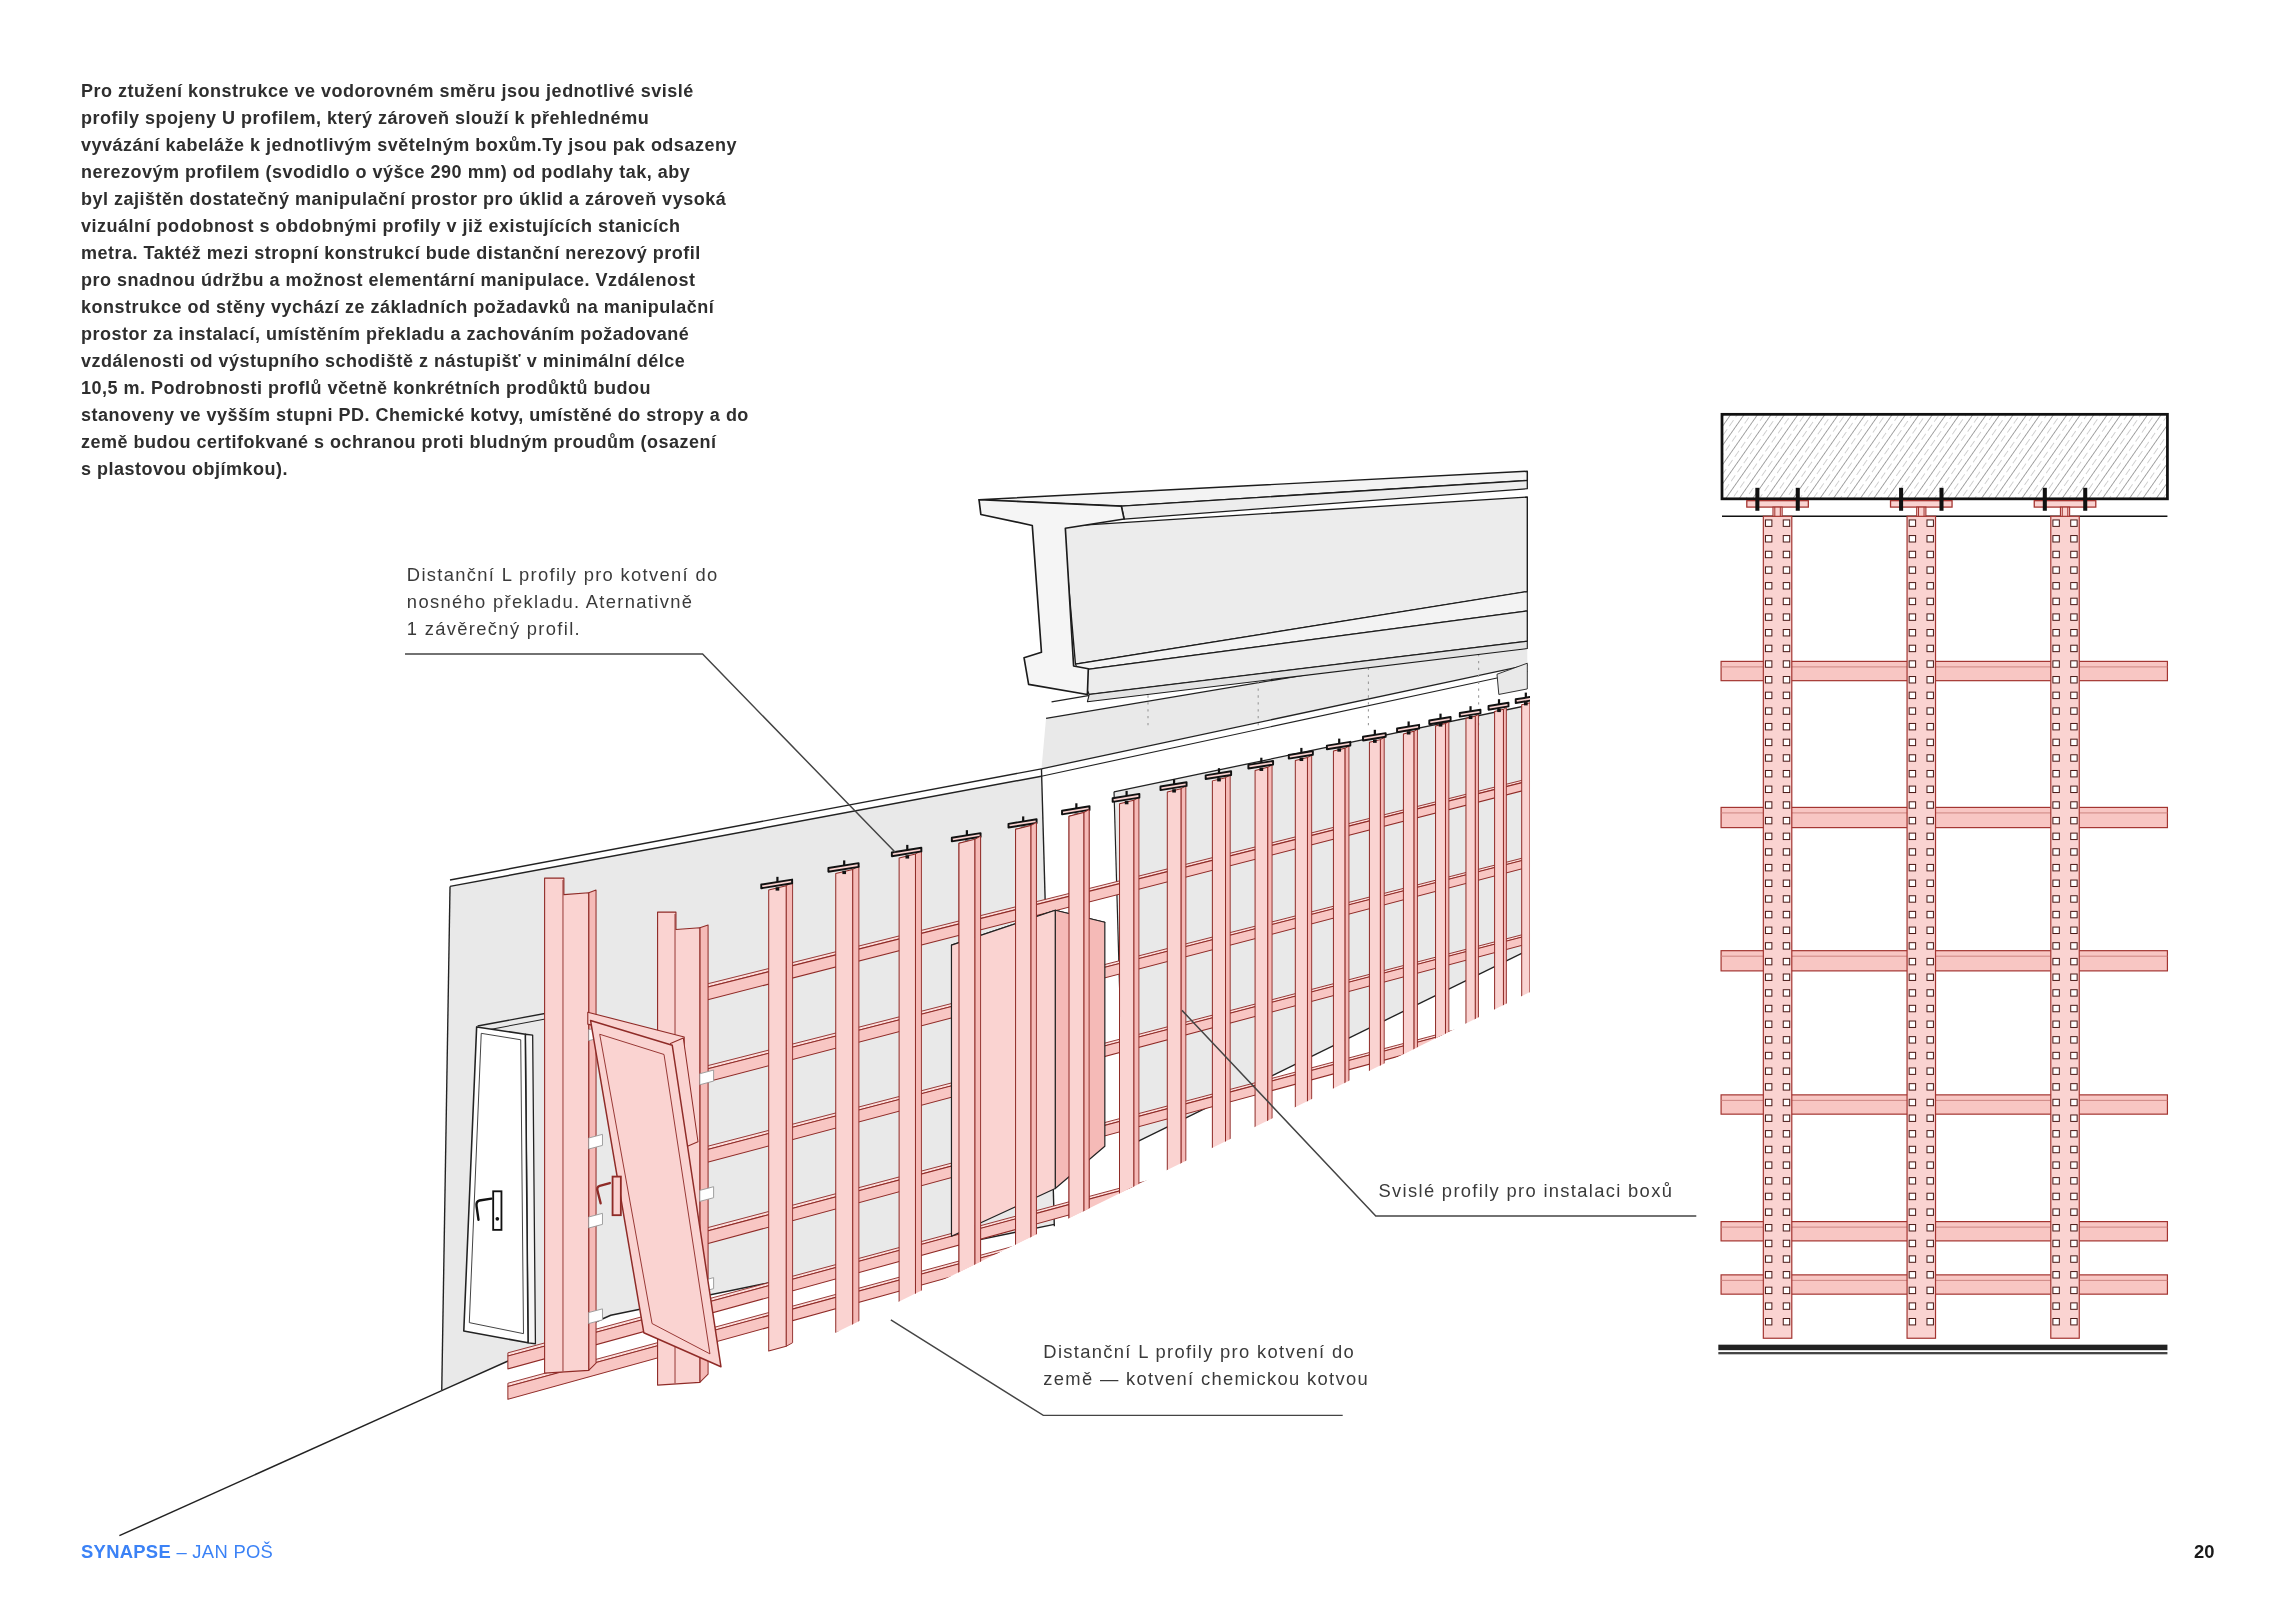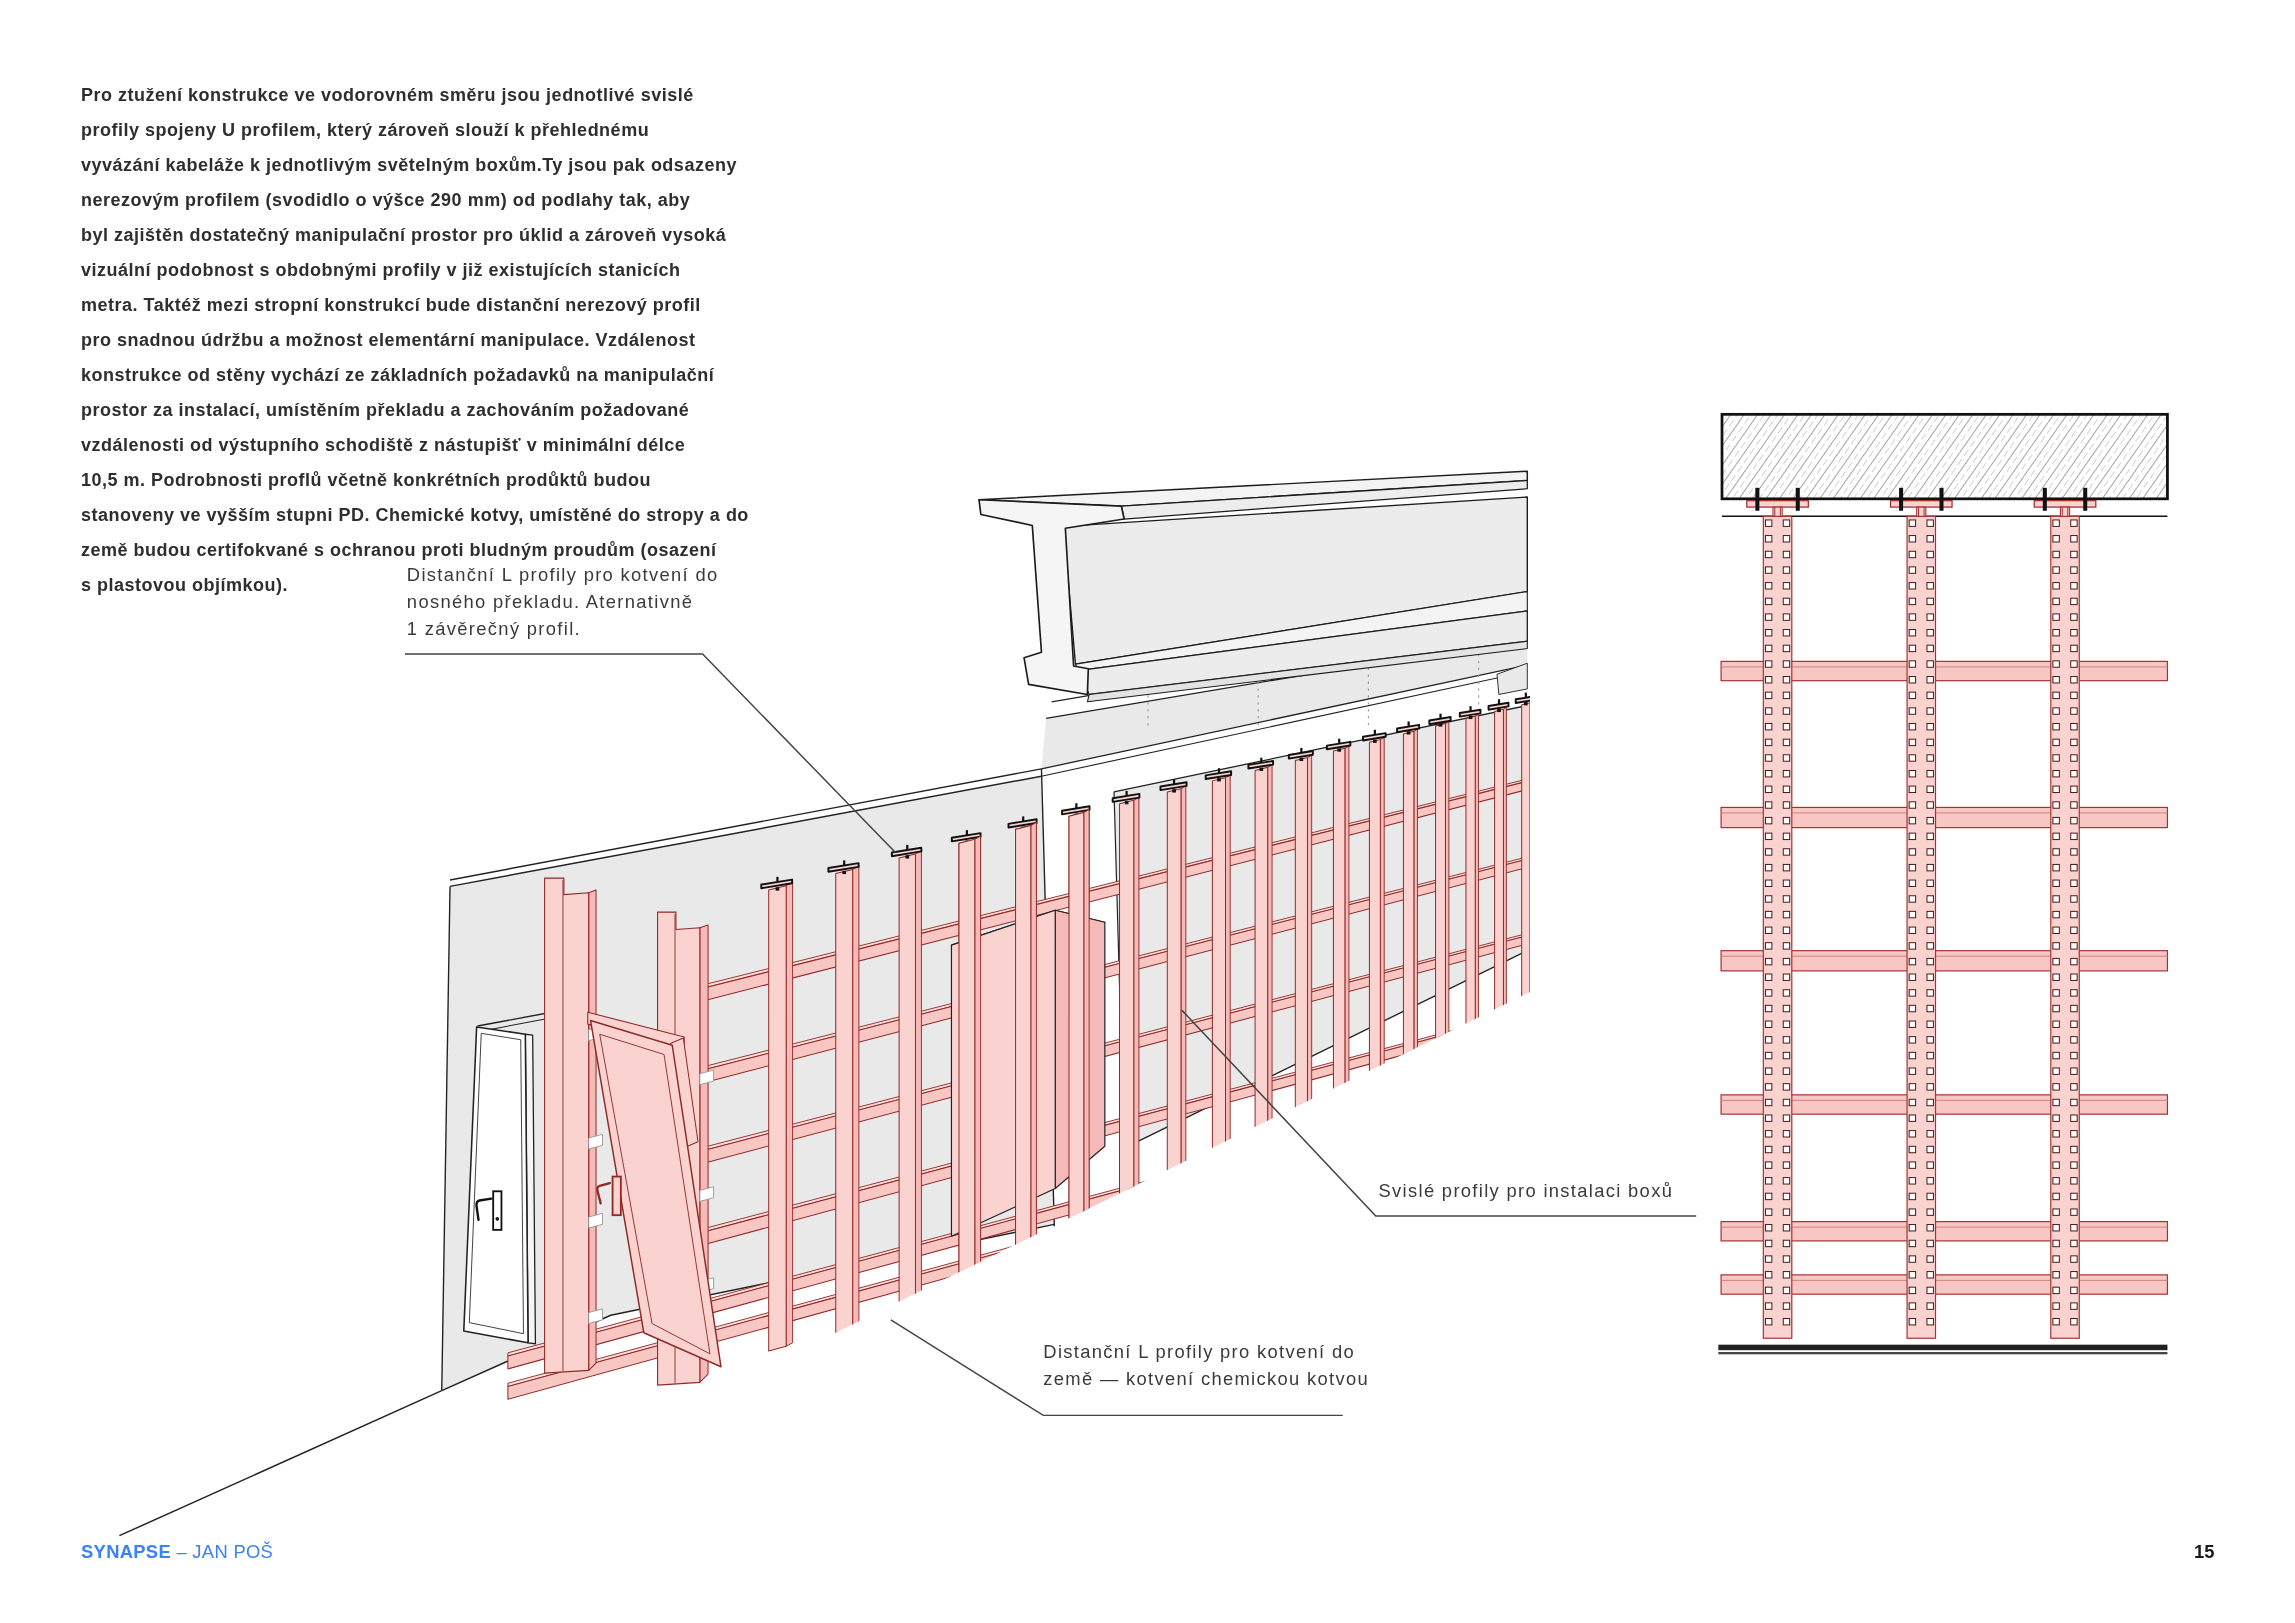--- a/index.html
+++ b/index.html
@@ -1,19 +1,19 @@
 <!DOCTYPE html>
 <html style="font-size:14.7px"><head><meta charset="utf-8">
 <style>
   html,body { margin:0; padding:0; background:#fff; }
   body { width:2296px; height:1624px; position:relative; overflow:hidden;
          font-family:"Liberation Sans", sans-serif; }
   svg { position:absolute; left:0; top:0; font-family:"Liberation Sans", sans-serif; }
   .para { position:absolute; left:81px; top:78px; width:735px;
-           font-size:18px; line-height:35px; color:#2e2e2e; font-weight:700;
+           font-size:18px; line-height:27px; color:#2e2e2e; font-weight:700;
            letter-spacing:0.5px; }
   .footer { position:absolute; left:81px; top:1541px; font-size:18.4px; color:#3b82f6; letter-spacing:0.3px; }
   .footer b { font-weight:700; }
   .pageno { position:absolute; left:2194px; top:1541px; font-size:18.4px; font-weight:700; color:#1a1a1a; }
 </style></head>
 <body>
 <svg width="2296" height="1624" viewBox="0 0 2500 1768">
 <g>
 <polygon points="490.0,965.0 1134.0,845.0 1148.0,1333.0 665.0,1432.0 481.0,1514.0" fill="#E9E9E9" stroke="none" stroke-width="0" stroke-linejoin="round"></polygon>
 <polygon points="1213.0,862.0 1663.0,768.0 1663.0,1035.0 1224.0,1250.0" fill="#E9E9E9" stroke="none" stroke-width="0" stroke-linejoin="round"></polygon>
@@ -562,13 +562,13 @@
 <rect x="2243.5" y="552.0" width="10.0" height="10.0" fill="#FAD3D1" stroke="#A33430" stroke-width="1.2"></rect>
 <line x1="2245.5" y1="552.0" x2="2245.5" y2="562.0" stroke="#A33430" stroke-width="1.1"></line>
 <line x1="2251.5" y1="552.0" x2="2251.5" y2="562.0" stroke="#A33430" stroke-width="1.1"></line>
 <rect x="2224.3" y="531.0" width="4.4" height="25.0" fill="#111" stroke="none" stroke-width="1"></rect>
 <rect x="2268.3" y="531.0" width="4.4" height="25.0" fill="#111" stroke="none" stroke-width="1"></rect>
 <rect x="1871.0" y="1464.0" width="489.0" height="6.0" fill="#222" stroke="none" stroke-width="1"></rect>
 <rect x="1871.0" y="1472.0" width="489.0" height="2.5" fill="#444" stroke="none" stroke-width="1"></rect>
 </svg>
 <div class="para">Pro ztužení konstrukce ve vodorovném směru jsou jednotlivé svislé<br>profily spojeny U profilem, který zároveň slouží k přehlednému<br>vyvázání kabeláže k jednotlivým světelným boxům.Ty jsou pak odsazeny<br>nerezovým profilem (svodidlo o výšce 290 mm) od podlahy tak, aby<br>byl zajištěn dostatečný manipulační prostor pro úklid a zároveň vysoká<br>vizuální podobnost s obdobnými profily v již existujících stanicích<br>metra. Taktéž mezi stropní konstrukcí bude distanční nerezový profil<br>pro snadnou údržbu a možnost elementární manipulace. Vzdálenost<br>konstrukce od stěny vychází ze základních požadavků na manipulační<br>prostor za instalací, umístěním překladu a zachováním požadované<br>vzdálenosti od výstupního schodiště z nástupišť v minimální délce<br>10,5 m. Podrobnosti proflů včetně konkrétních prodůktů budou<br>stanoveny ve vyšším stupni PD. Chemické kotvy, umístěné do stropy a do<br>země budou certifokvané s ochranou proti bludným proudům (osazení<br>s plastovou objímkou).</div>
 <div class="footer"><b>SYNAPSE</b> – JAN POŠ</div>
-<div class="pageno">15</div>
+<div class="pageno">20</div>
 
 </body></html>

